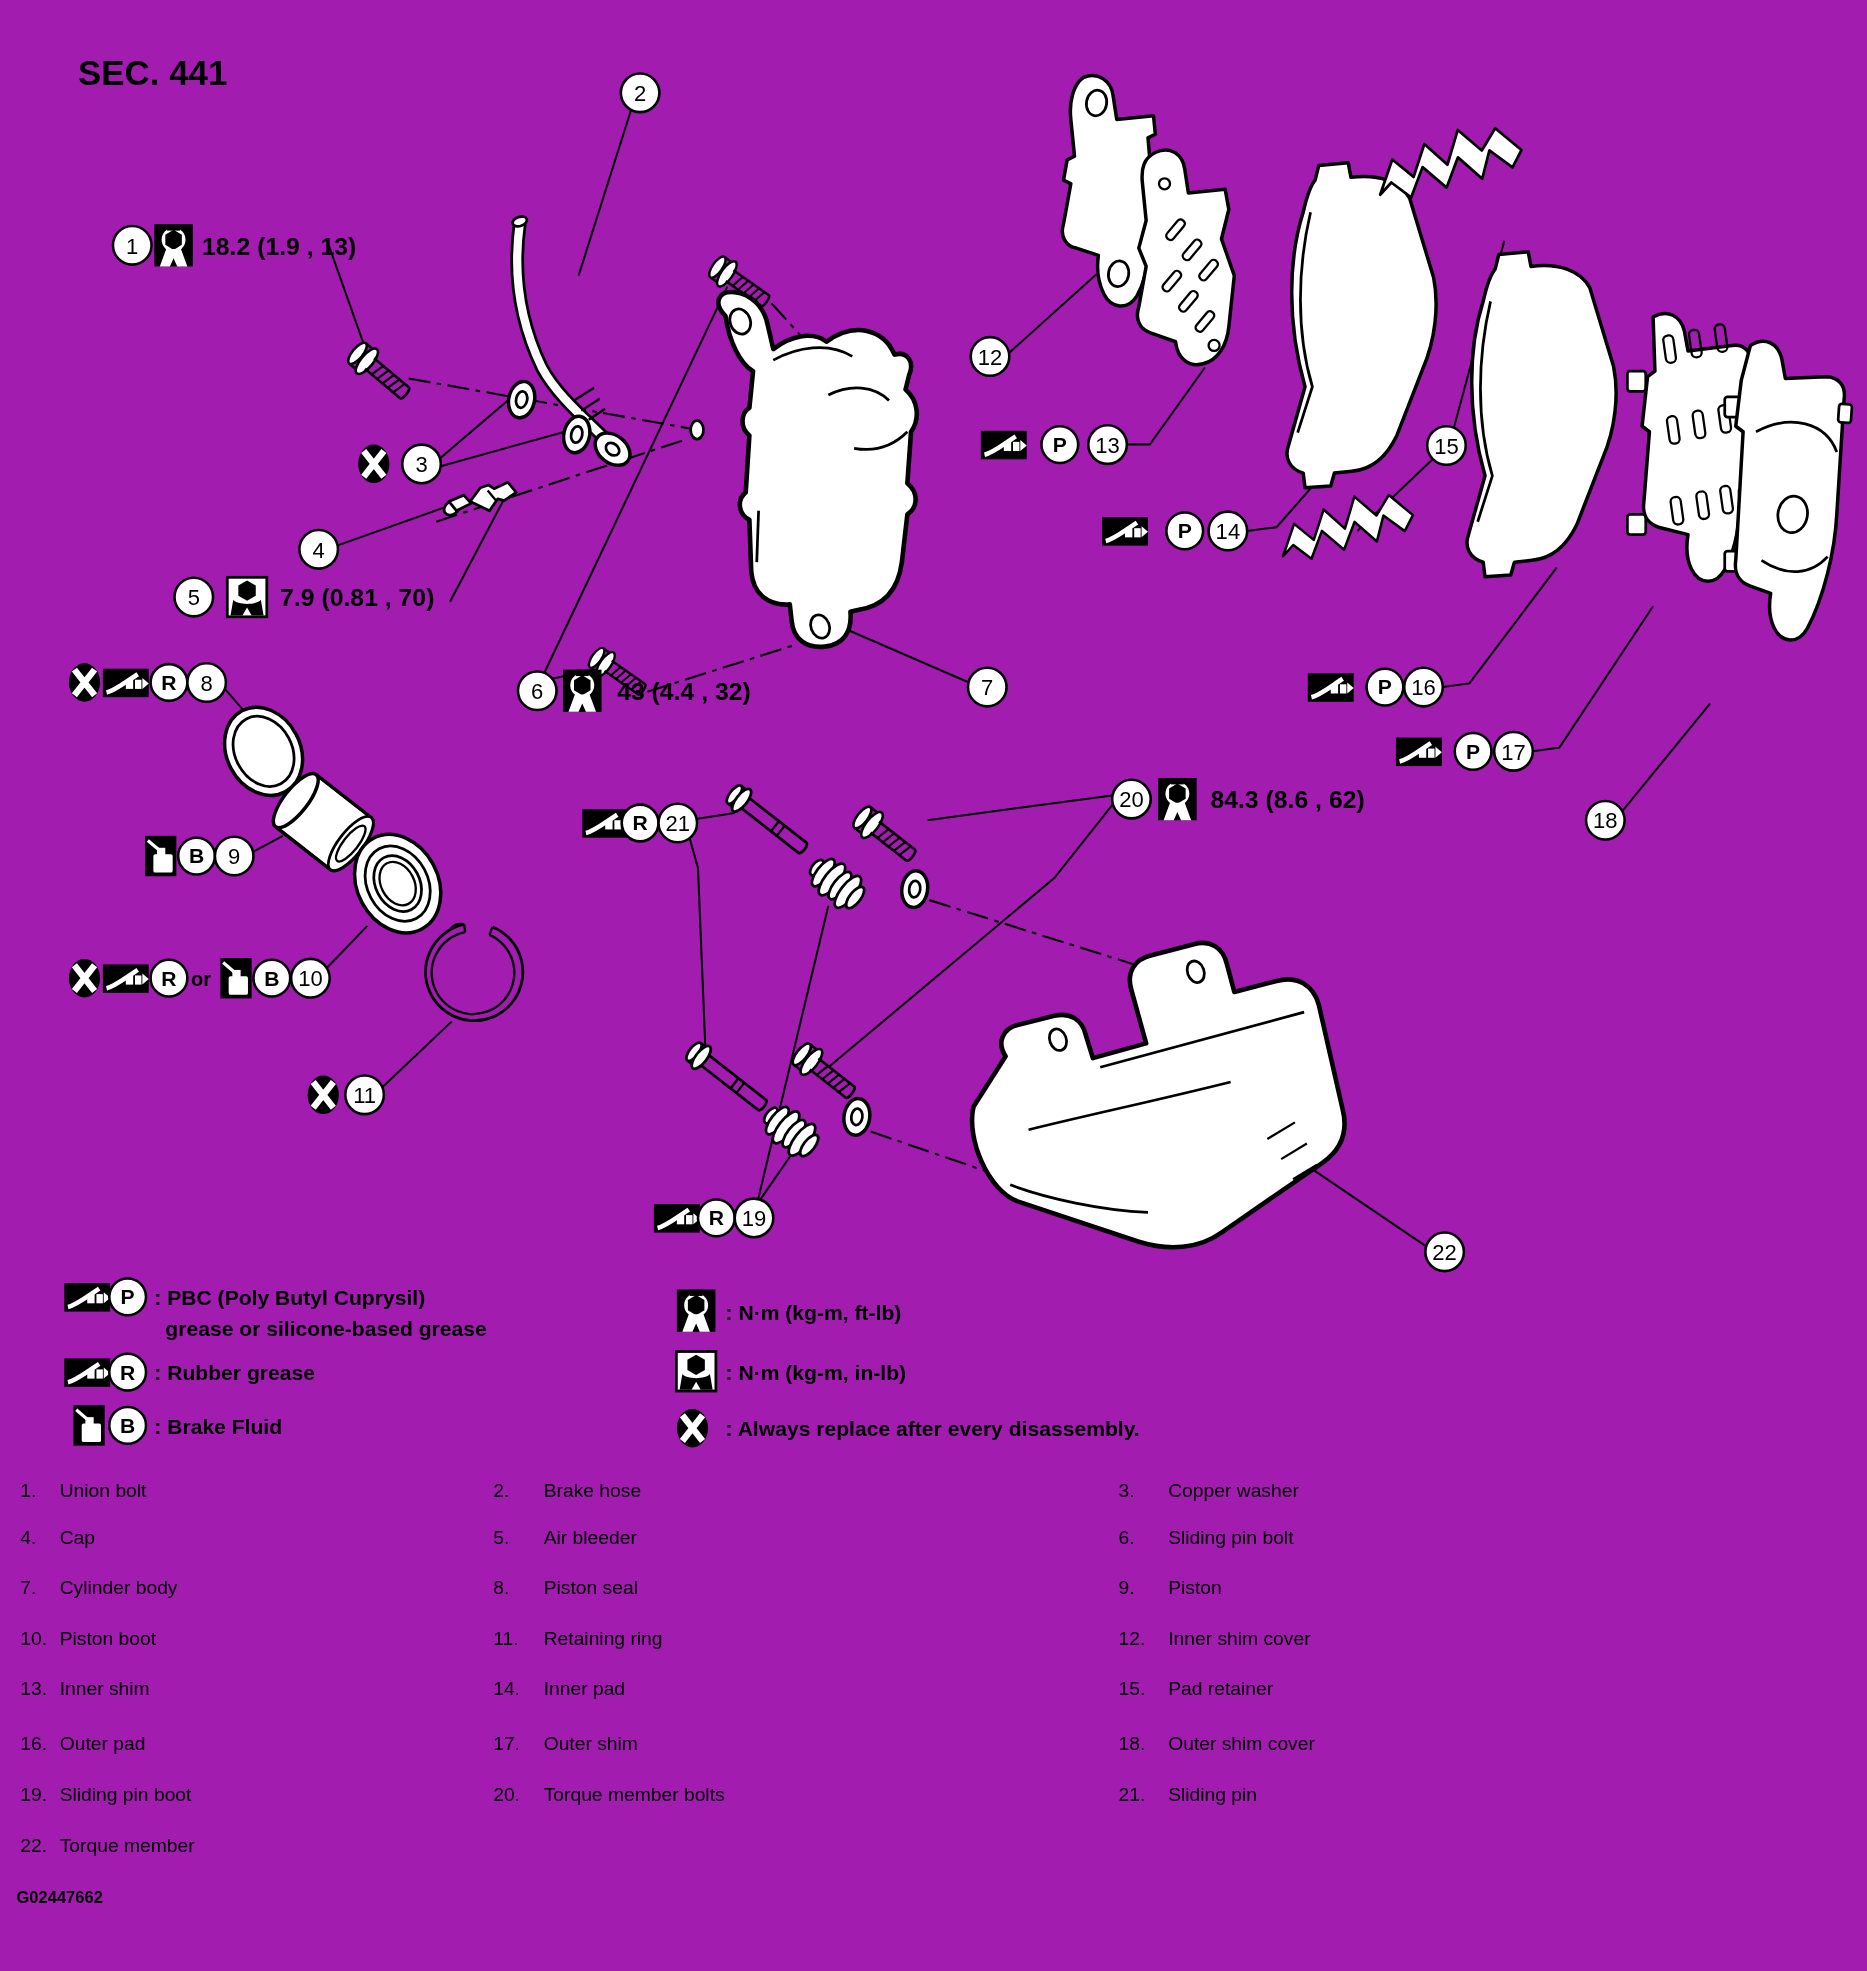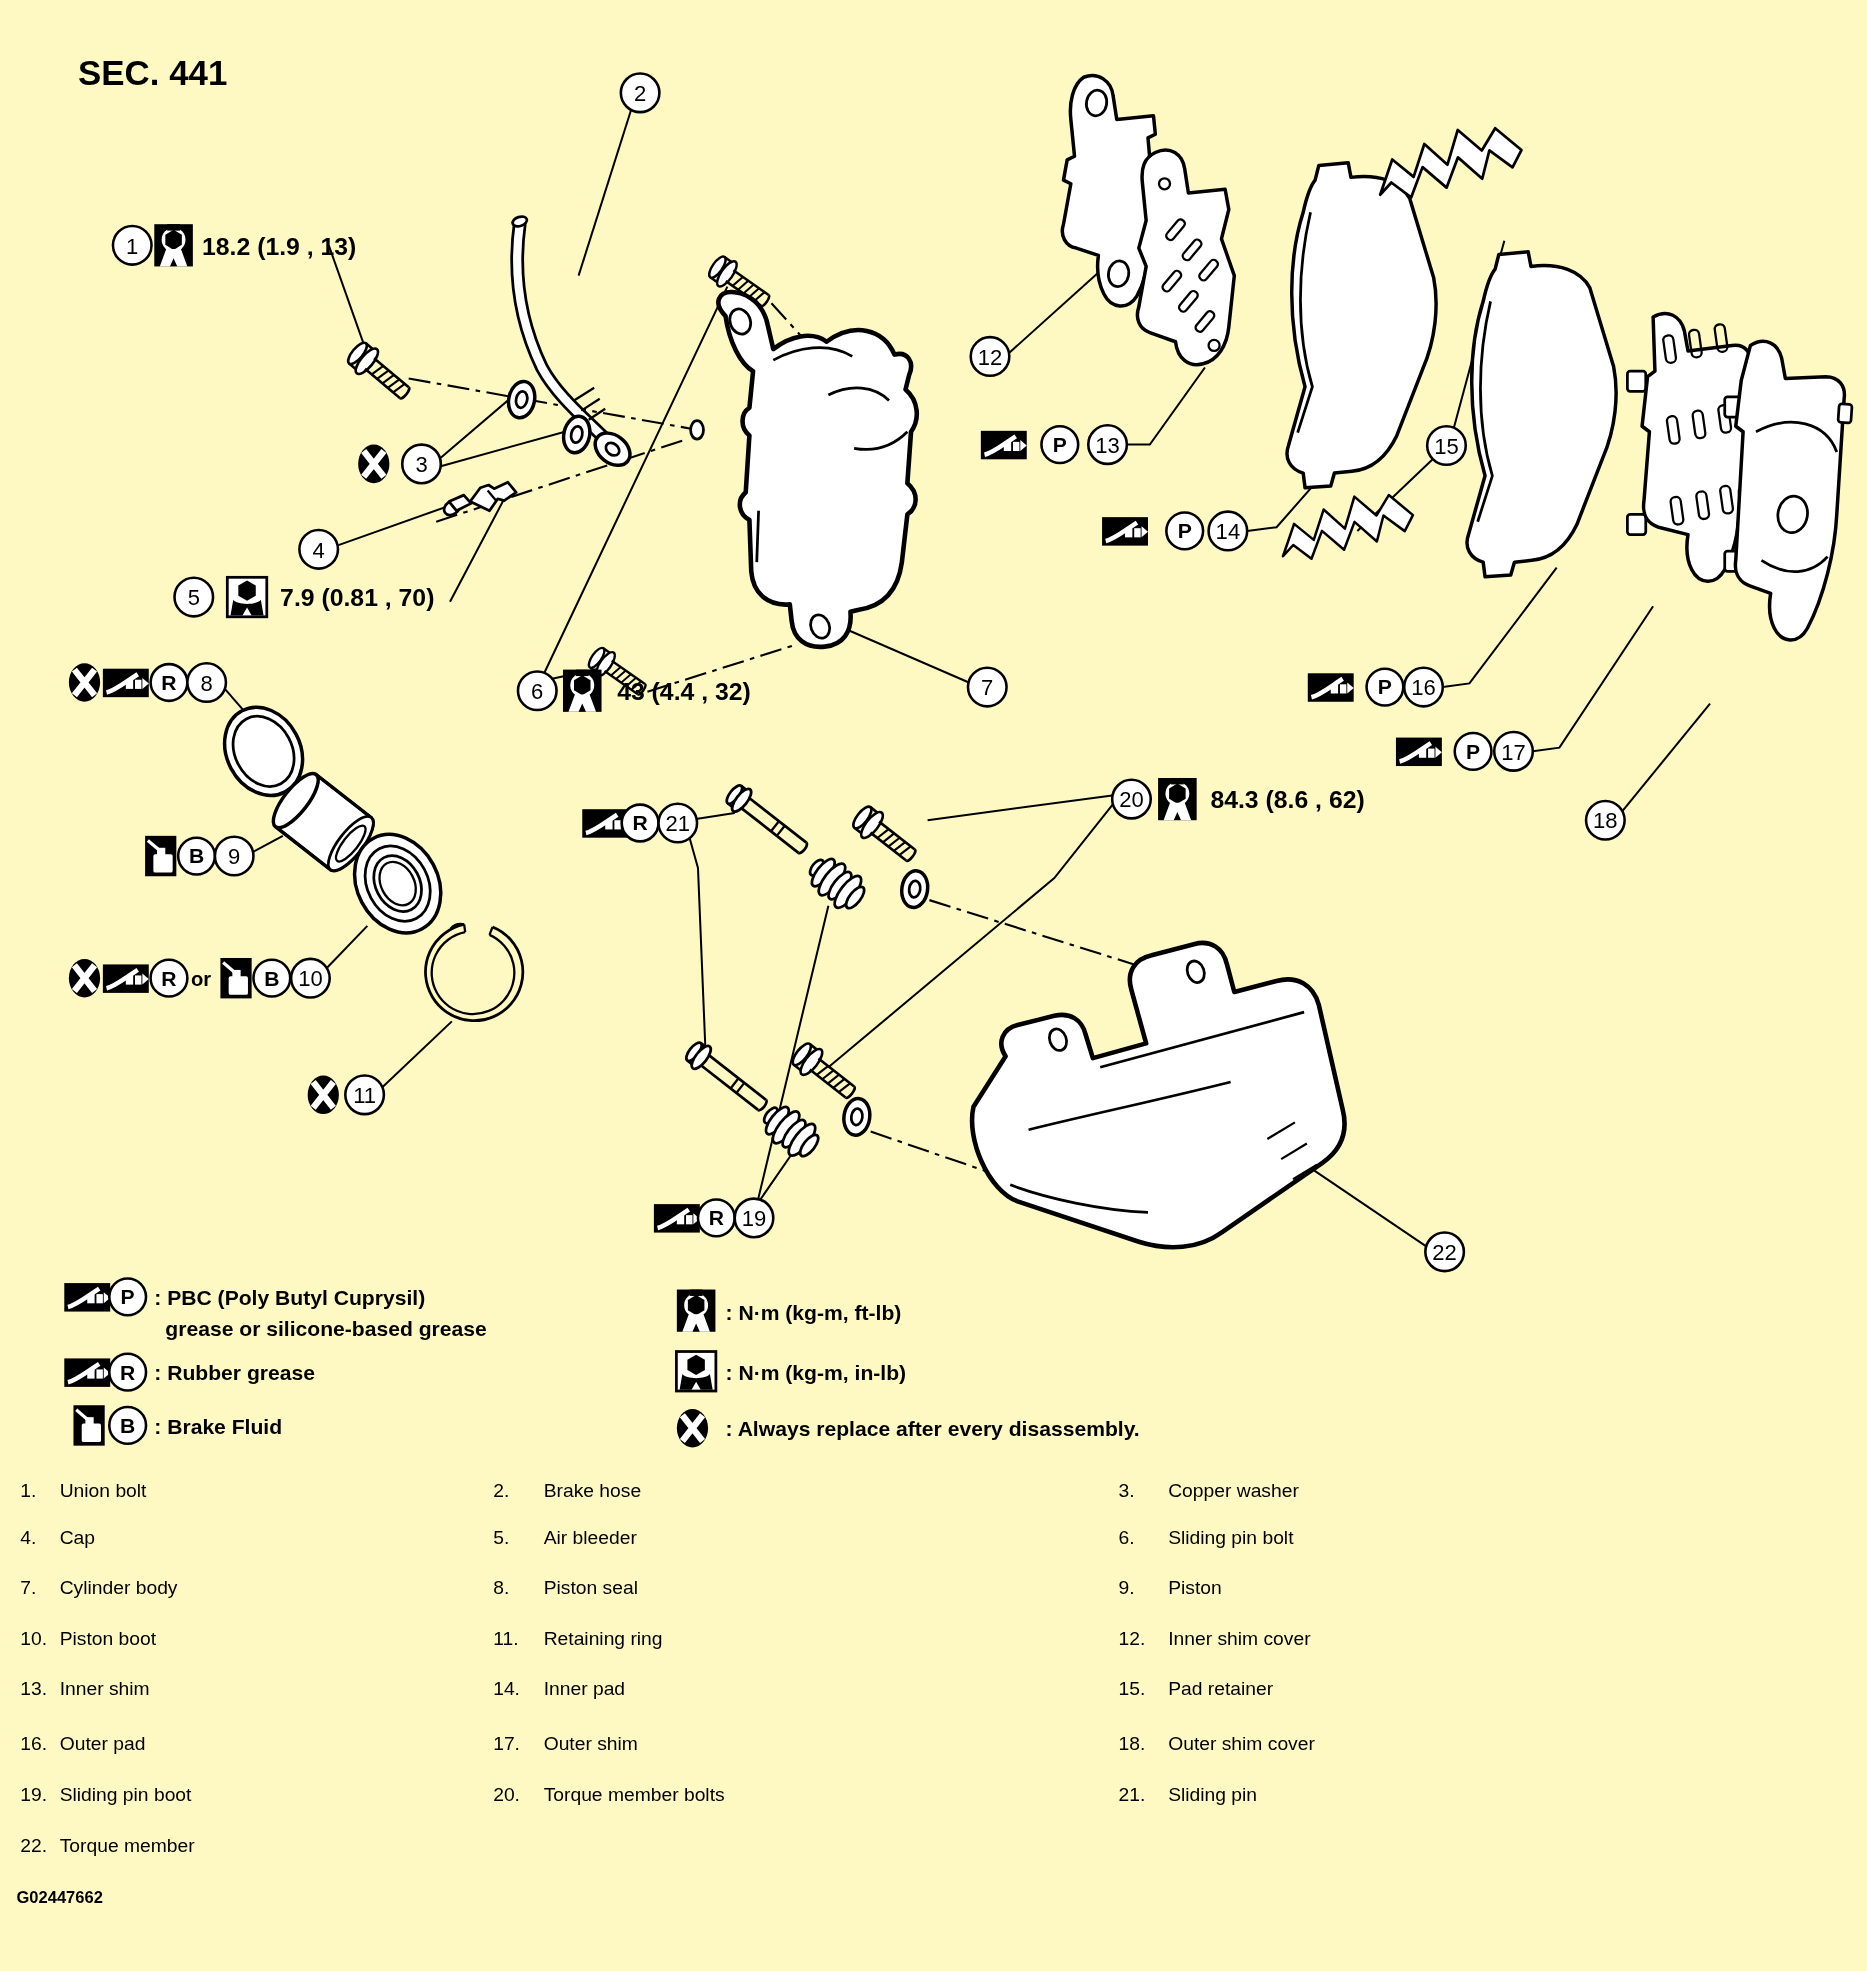--- a/index.html
+++ b/index.html
@@ -1,16 +1,16 @@
 <!DOCTYPE html>
 <html style="font-size:14.7px"><head>
 <meta charset="utf-8">
 <style>
   html,body{margin:0;padding:0;background:#e8e8e8;}
-  .page{width:1868px;height:1972px;background:#fef9c3;position:relative;margin:0 auto;}
+  .page{width:1868px;height:1972px;background:#a21caf;position:relative;margin:0 auto;}
   svg{display:block;}
   svg text{font-family:"Liberation Sans","DejaVu Sans",sans-serif;fill:#000;}
   .title{font-size:38px;font-weight:700;}
   .code{font-size:18px;font-weight:700;}
   .torque-label{font-size:27px;font-weight:700;}
   .legend-text{font-size:23px;font-weight:700;}
   .or-text{font-size:22px;font-weight:700;}
   .parts-num,.parts-name{font-size:21px;font-weight:400;}
   .callout-num{font-size:24px;font-weight:400;text-anchor:middle;}
   .marker-letter{font-size:23px;font-weight:700;text-anchor:middle;}

